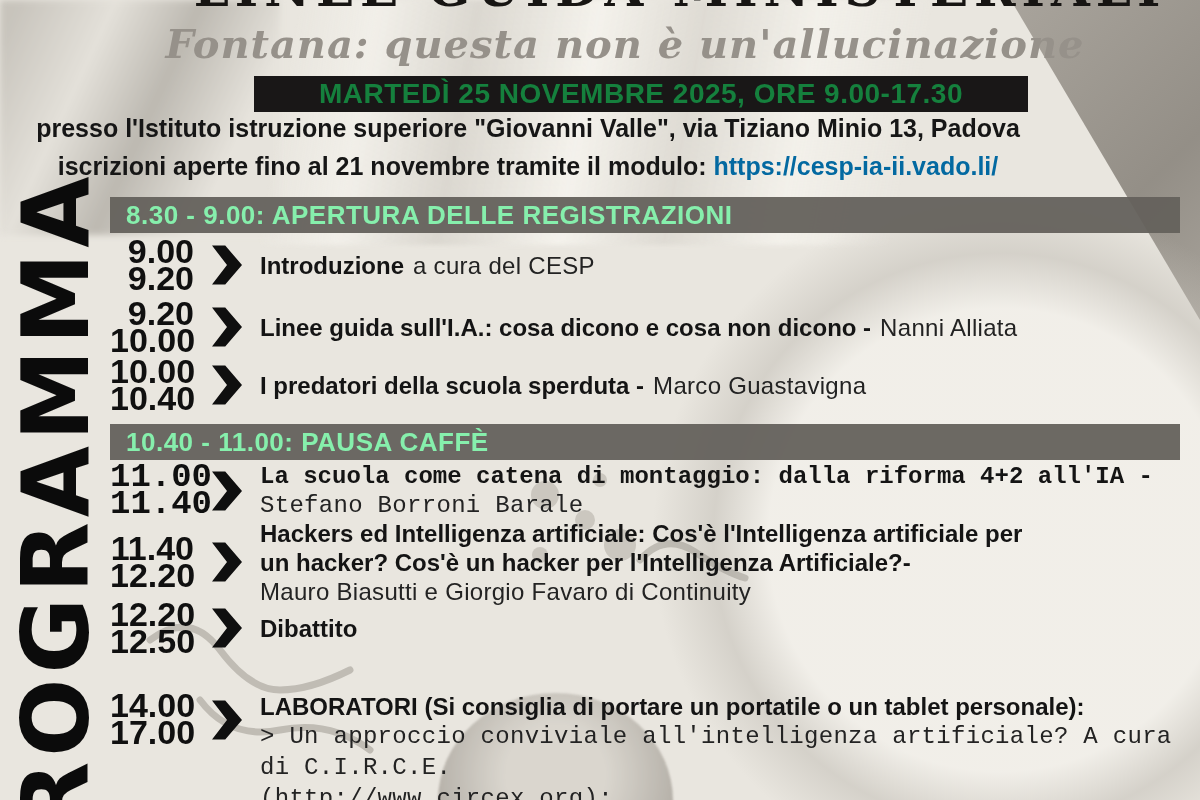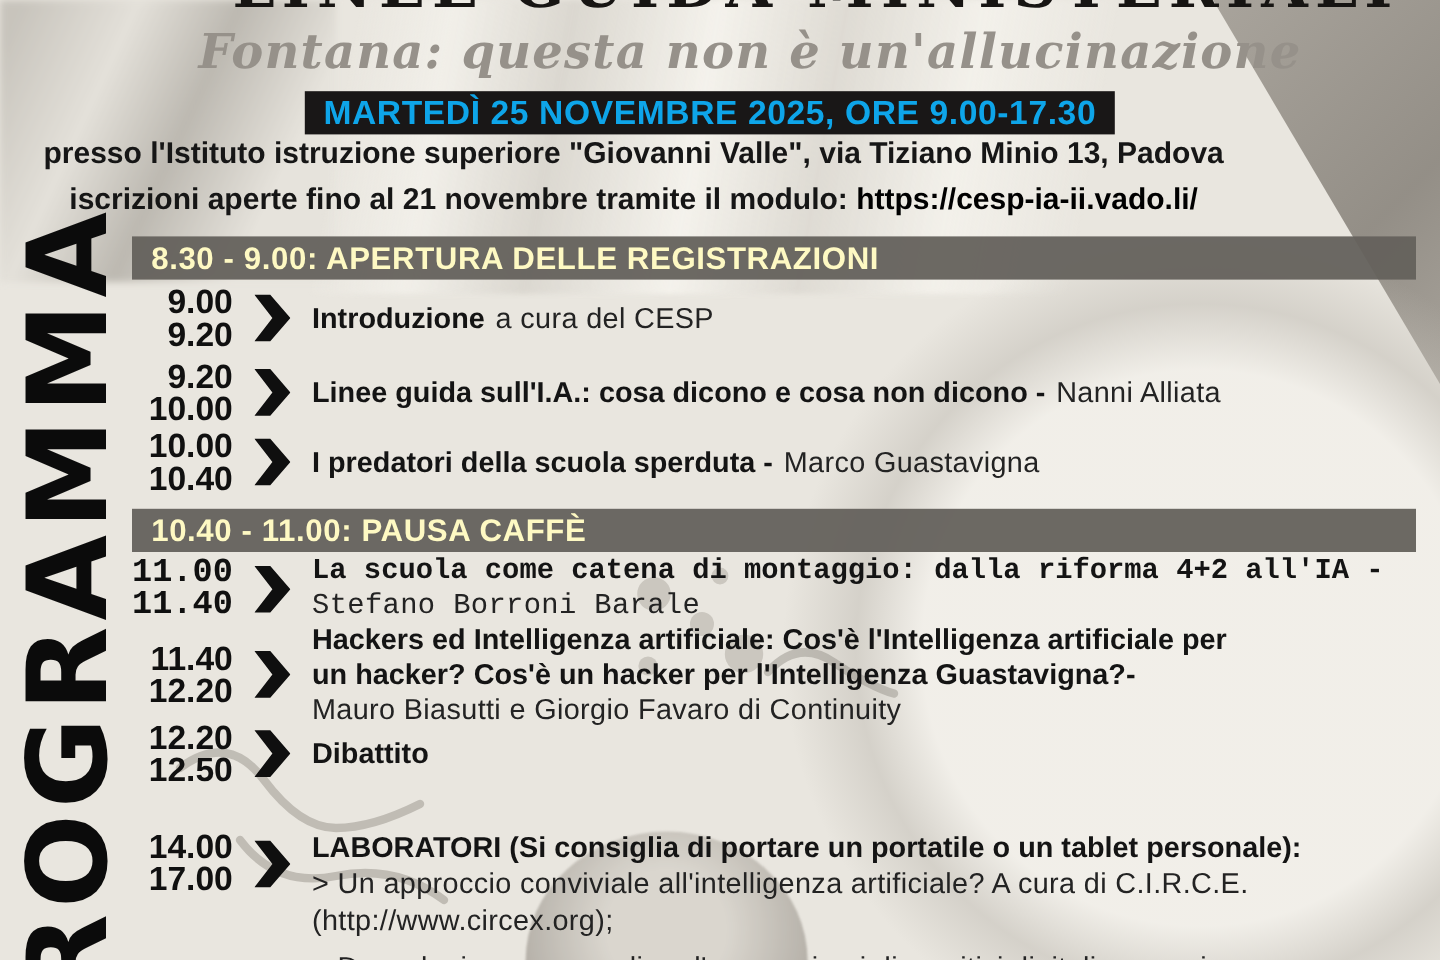--- a/index.html
+++ b/index.html
@@ -29,48 +29,48 @@
 
   
   .fg{position:absolute;z-index:2;}
 
   .title{left:150px;top:-36px;width:1060px;text-align:center;
     font-family:"DejaVu Serif",serif;font-weight:bold;font-size:50px;line-height:1;
     letter-spacing:6px;color:#171513;white-space:nowrap;}
   .subtitle{left:25px;top:20px;width:1200px;text-align:center;
     font-family:"DejaVu Serif",serif;font-style:italic;font-weight:bold;font-size:40px;
     letter-spacing:1px;color:#96918a;}
-  .date-banner{left:254px;top:76px;width:675px;height:36px;background:#191717;
-    color:#0ea5e9;font-weight:bold;font-size:28px;line-height:36px;text-align:center;
+  .date-banner{left:254px;top:76px;width:774px;height:36px;background:#191717;
+    color:#15803d;font-weight:bold;font-size:28px;line-height:36px;text-align:center;
     letter-spacing:.5px;white-space:nowrap;}
   .venue,.reg{left:0;top:114px;width:1056px;text-align:center;font-weight:bold;
     font-size:25px;color:#161616;white-space:nowrap;}
   .reg{top:152px;}
-  .reg .url{text-decoration:none;color:#000000;}
+  .reg .url{text-decoration:none;color:#0369a1;}
 
   .vlabel{left:16px;top:905px;transform:rotate(-90deg);transform-origin:0 0;
     font-family:"DejaVu Sans",sans-serif;font-weight:bold;font-size:92px;line-height:.9;
     letter-spacing:5px;color:#0b0b0b;white-space:nowrap;}
 
   .banner{left:110px;width:1070px;height:36px;background:rgba(100,97,92,.95);
-    color:#fef9c3;font-weight:bold;font-size:26px;line-height:36px;
+    color:#86efac;font-weight:bold;font-size:26px;line-height:36px;
     padding-left:16px;box-sizing:border-box;letter-spacing:.5px;white-space:nowrap;}
 
   .row{left:110px;width:1078px;display:flex;align-items:center;}
   .row.top-align{align-items:flex-start;}
-  .times{width:84px;flex:none;text-align:right;font-weight:bold;font-size:28px;
+  .times{width:84px;flex:none;text-align:right;font-weight:bold;font-size:34px;
     line-height:27px;color:#101010;}
   .times span{display:block;}
   .arrowbox{width:66px;flex:none;display:flex;justify-content:center;}
   .row.top-align .arrowbox{margin-top:8px;}
   .content{flex:1;font-size:24px;line-height:29px;color:#141414;}
   .b{font-weight:bold;}
   .l{font-weight:normal;color:#232323;letter-spacing:.3px;}
   .l.gap{margin-left:9px;}
-  .lab-light{line-height:31px;}
+  .lab-light{line-height:31px;font-family:Liberation Mono, monospace;}
   .lab-last{margin-top:8px;}
 </style>
 </head>
 <body>
 
 <div class="poster">
 
   <div class="bg bg-topleft"></div>
   <div class="bg bg-rays"></div>
   <div class="bg bg-topright"></div>
@@ -177,21 +177,21 @@
       <span>11.40</span>
       <span>12.20</span>
     </div>
     <div class="arrowbox">
       <svg width="30" height="40" viewBox="0 0 34 44">
           <polygon points="0,0 15,0 34,22 15,44 0,44 17,22" fill="#0f0f0f"></polygon>
         </svg>
     </div>
     <div class="content">
       <div class="b">Hackers ed Intelligenza artificiale: Cos'è l'Intelligenza artificiale per</div>
-      <div class="b">un hacker? Cos'è un hacker per l'Intelligenza Guastavigna?-</div>
+      <div class="b">un hacker? Cos'è un hacker per l'Intelligenza Artificiale?-</div>
       <div class="l">Mauro Biasutti e Giorgio Favaro di Continuity</div>
     </div>
   </div>
 
   <div class="fg row" style="top:602px;height:52px;">
     <div class="times">
       <span>12.20</span>
       <span>12.50</span>
     </div>
     <div class="arrowbox">

